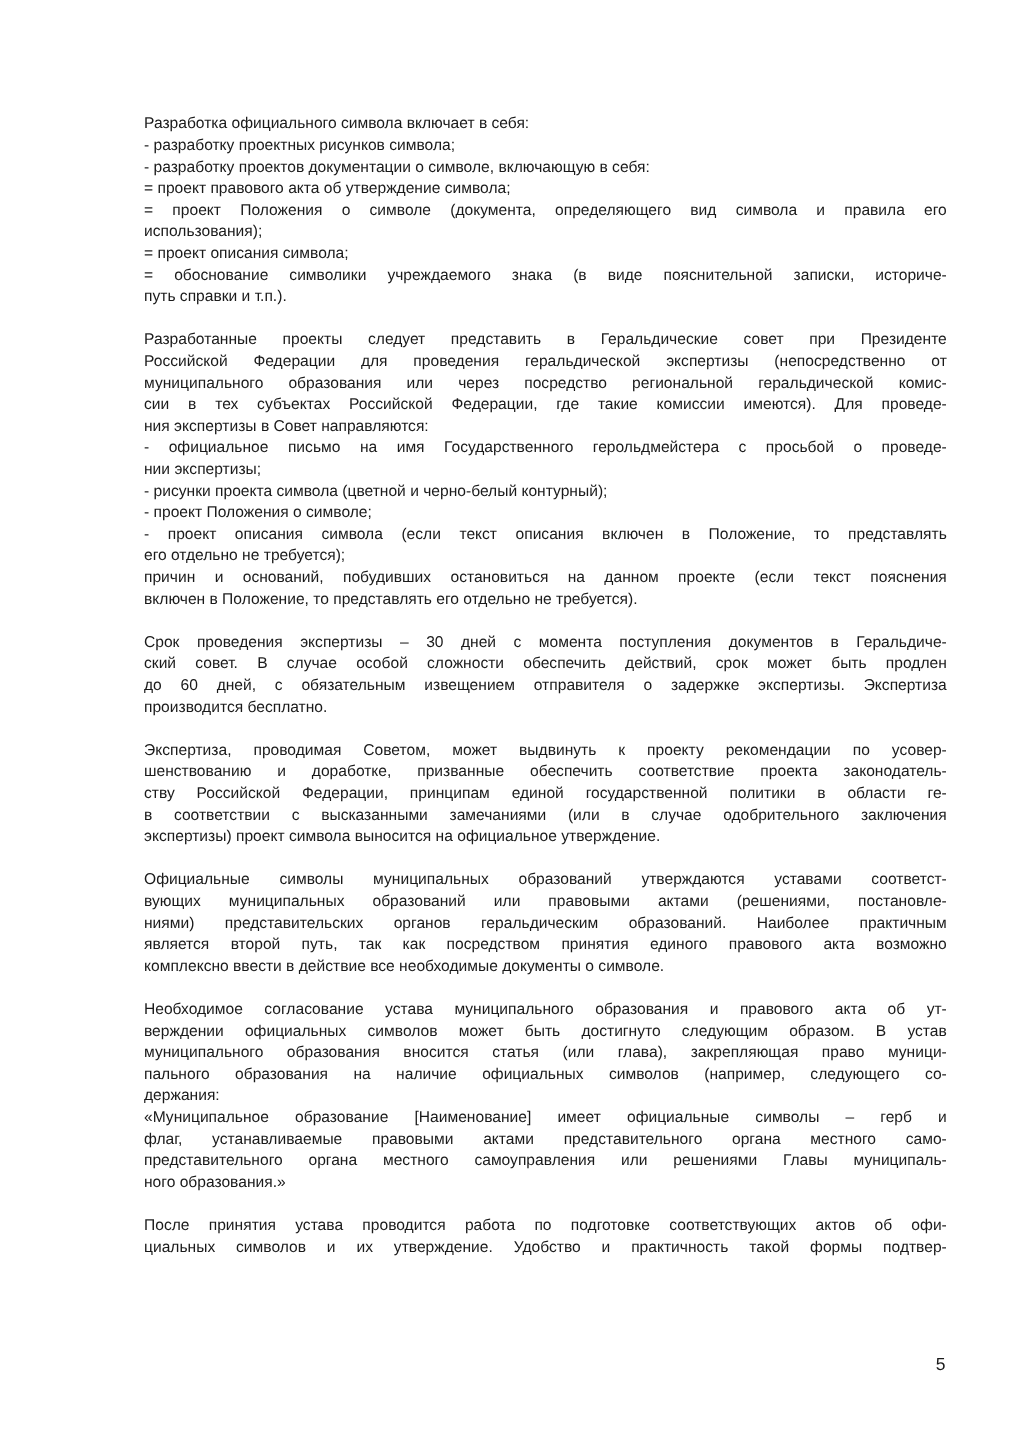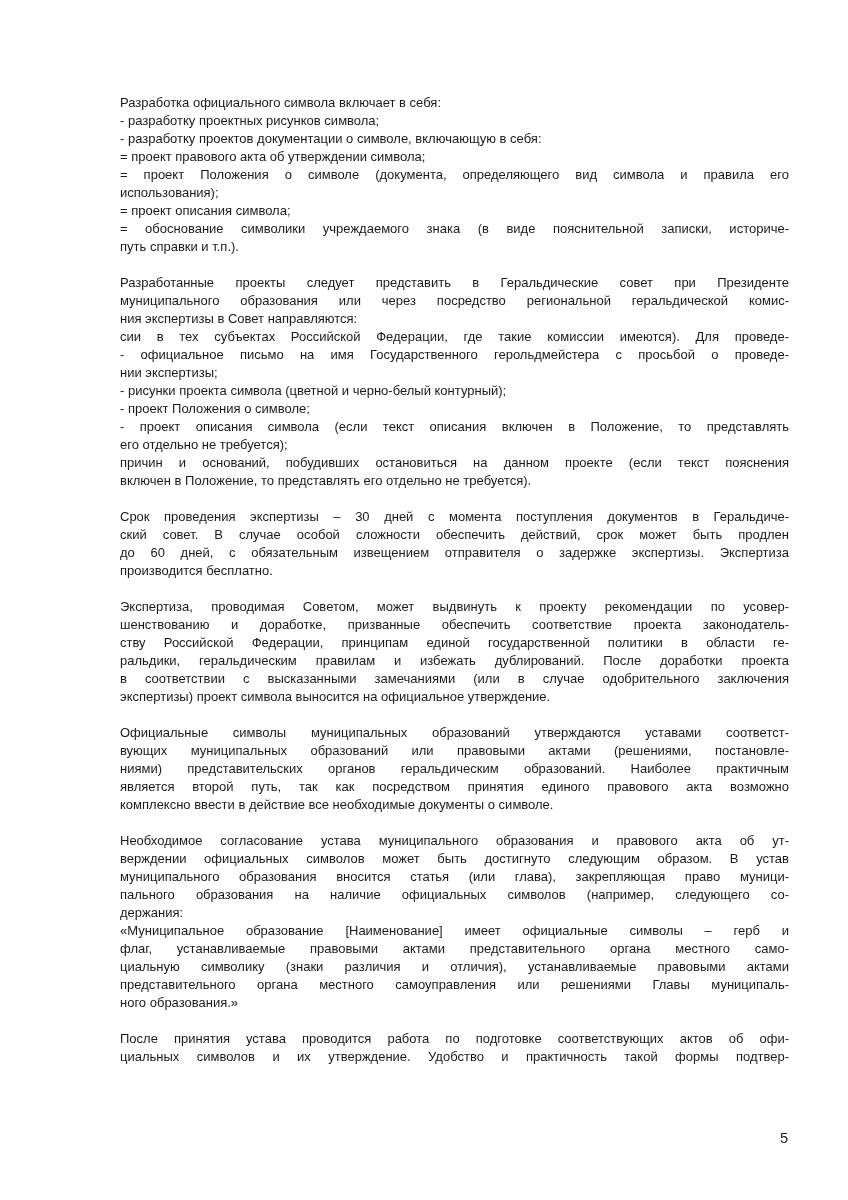--- a/index.html
+++ b/index.html
@@ -18,71 +18,70 @@
   }
 </style>
 </head>
 <body>
 
 <div class="page" id="page">
     <div class="para">
       <span class="line last">Разработка официального символа включает в себя:</span>
       <span class="line last">- разработку проектных рисунков символа;</span>
       <span class="line last">- разработку проектов документации о символе, включающую в себя:</span>
-      <span class="line last">= проект правового акта об утверждении символа;</span>
+      <span class="line last">= проект правового акта об утверждение символа;</span>
       <span class="line">= проект Положения о символе (документа, определяющего вид символа и правила его</span>
       <span class="line last">использования);</span>
       <span class="line last">= проект описания символа;</span>
       <span class="line">= обоснование символики учреждаемого знака (в виде пояснительной записки, историче-</span>
       <span class="line last">путь справки и т.п.).</span>
     </div>
     <div class="para">
       <span class="line">Разработанные проекты следует представить в Геральдические совет при Президенте</span>
+      <span class="line">Российской Федерации для проведения геральдической экспертизы (непосредственно от</span>
       <span class="line">муниципального образования или через посредство региональной геральдической комис-</span>
+      <span class="line">сии в тех субъектах Российской Федерации, где такие комиссии имеются). Для проведе-</span>
       <span class="line last">ния экспертизы в Совет направляются:</span>
-      <span class="line">сии в тех субъектах Российской Федерации, где такие комиссии имеются). Для проведе-</span>
       <span class="line">- официальное письмо на имя Государственного герольдмейстера с просьбой о проведе-</span>
       <span class="line last">нии экспертизы;</span>
       <span class="line last">- рисунки проекта символа (цветной и черно-белый контурный);</span>
       <span class="line last">- проект Положения о символе;</span>
       <span class="line">- проект описания символа (если текст описания включен в Положение, то представлять</span>
       <span class="line last">его отдельно не требуется);</span>
       <span class="line">причин и оснований, побудивших остановиться на данном проекте (если текст пояснения</span>
       <span class="line last">включен в Положение, то представлять его отдельно не требуется).</span>
     </div>
     <div class="para">
       <span class="line">Срок проведения экспертизы – 30 дней с момента поступления документов в Геральдиче-</span>
       <span class="line">ский совет. В случае особой сложности обеспечить действий, срок может быть продлен</span>
       <span class="line">до 60 дней, с обязательным извещением отправителя о задержке экспертизы. Экспертиза</span>
       <span class="line last">производится бесплатно.</span>
     </div>
     <div class="para">
       <span class="line">Экспертиза, проводимая Советом, может выдвинуть к проекту рекомендации по усовер-</span>
       <span class="line">шенствованию и доработке, призванные обеспечить соответствие проекта законодатель-</span>
       <span class="line">ству Российской Федерации, принципам единой государственной политики в области ге-</span>
-      <span class="line">ральдики, геральдическим правилам и избежать дублирований. После доработки проекта</span>
       <span class="line">в соответствии с высказанными замечаниями (или в случае одобрительного заключения</span>
       <span class="line last">экспертизы) проект символа выносится на официальное утверждение.</span>
     </div>
     <div class="para">
       <span class="line">Официальные символы муниципальных образований утверждаются уставами соответст-</span>
       <span class="line">вующих муниципальных образований или правовыми актами (решениями, постановле-</span>
       <span class="line">ниями) представительских органов геральдическим образований. Наиболее практичным</span>
       <span class="line">является второй путь, так как посредством принятия единого правового акта возможно</span>
       <span class="line last">комплексно ввести в действие все необходимые документы о символе.</span>
     </div>
     <div class="para">
       <span class="line">Необходимое согласование устава муниципального образования и правового акта об ут-</span>
       <span class="line">верждении официальных символов может быть достигнуто следующим образом. В устав</span>
       <span class="line">муниципального образования вносится статья (или глава), закрепляющая право муници-</span>
       <span class="line">пального образования на наличие официальных символов (например, следующего со-</span>
       <span class="line last">держания:</span>
       <span class="line">«Муниципальное образование [Наименование] имеет официальные символы – герб и</span>
       <span class="line">флаг, устанавливаемые правовыми актами представительного органа местного само-</span>
-      <span class="line">циальную символику (знаки различия и отличия), устанавливаемые правовыми актами</span>
       <span class="line">представительного органа местного самоуправления или решениями Главы муниципаль-</span>
       <span class="line last">ного образования.»</span>
     </div>
     <div class="para">
       <span class="line">После принятия устава проводится работа по подготовке соответствующих актов об офи-</span>
       <span class="line">циальных символов и их утверждение. Удобство и практичность такой формы подтвер-</span>
     </div>
   </div>
 <div class="page-number">5</div>
 

